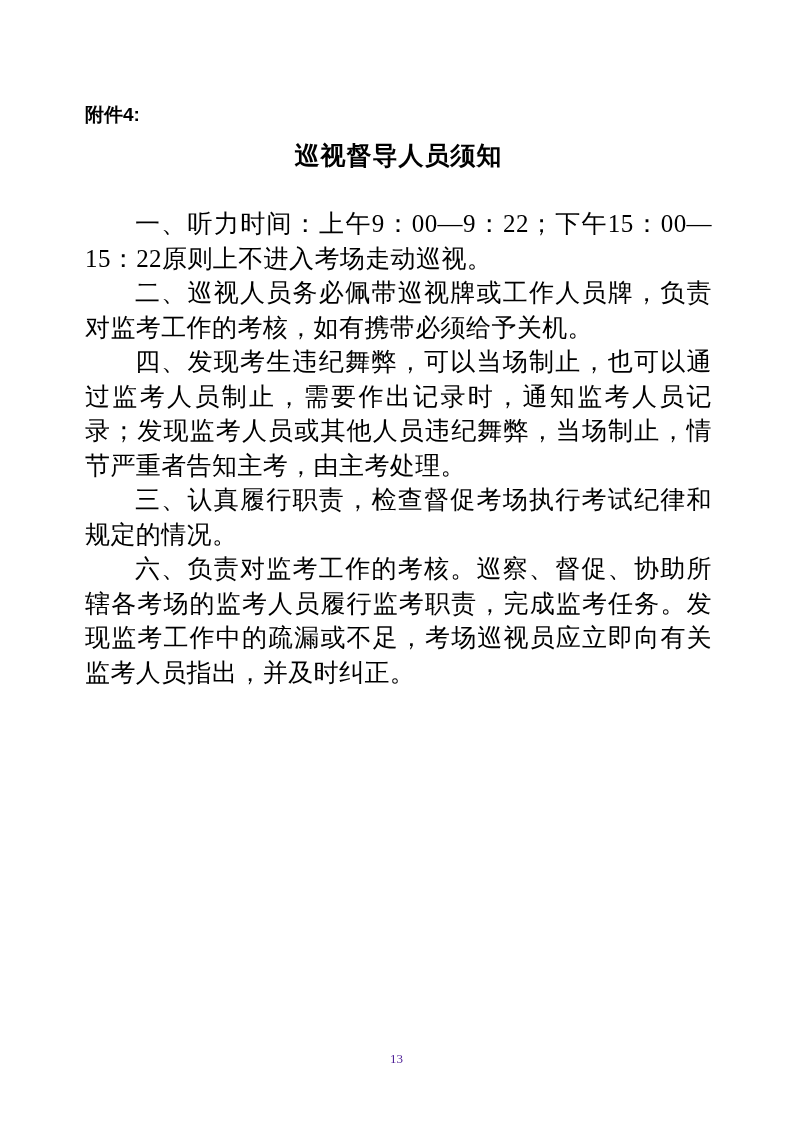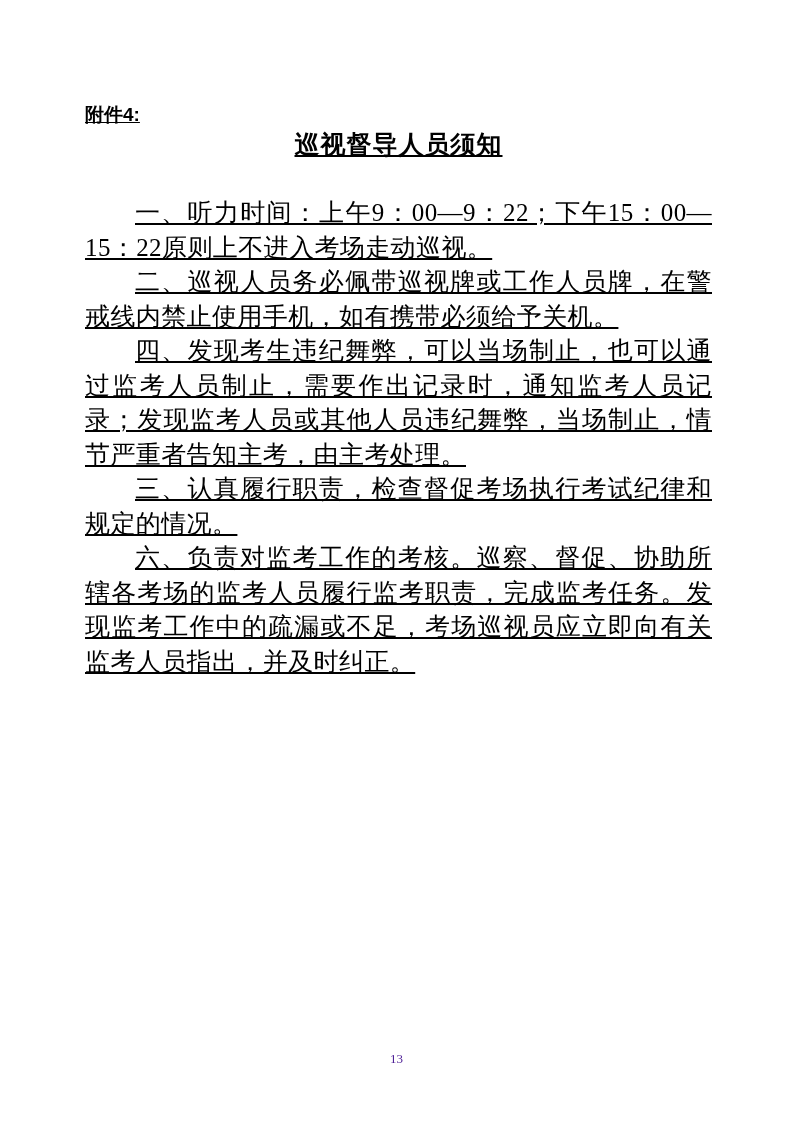--- a/index.html
+++ b/index.html
@@ -12,31 +12,30 @@
     background: #ffffff;
     color: #000000;
     font-family: "Liberation Serif", serif;
     overflow: hidden;
   }
   .content {
     position: absolute;
     top: 102px;
     left: 85px;
     width: 627px;
-    text-decoration: underline;
   }
   .attachment-label {
     font-family: "Liberation Sans", sans-serif;
     font-weight: bold;
     font-size: 19px;
     line-height: 25px;
     color: #000000;
   }
   .doc-title {
-    margin-top: 2px;
+    margin-top: 13px;
     text-align: center;
     font-family: "Liberation Sans", sans-serif;
     font-weight: bold;
     font-size: 25px;
     line-height: 30px;
     letter-spacing: 1px;
     color: #000000;
   }
   .doc-body {
     margin-top: 37px;
@@ -63,20 +62,20 @@
 </style>
 </head>
 <body>
 
 <div class="page">
   <div class="content">
     <div class="attachment-label">附件4:</div>
     <div class="doc-title">巡视督导人员须知</div>
     <div class="doc-body">
       <p>一、听力时间：上午9：00—9：22；下午15：00—15：22原则上不进入考场走动巡视。</p>
-      <p>二、巡视人员务必佩带巡视牌或工作人员牌，在警戒线内禁止使用手机，如有携带必须给予关机。</p>
+      <p>二、巡视人员务必佩带巡视牌或工作人员牌，负责对监考工作的考核，如有携带必须给予关机。</p>
       <p>四、发现考生违纪舞弊，可以当场制止，也可以通过监考人员制止，需要作出记录时，通知监考人员记录；发现监考人员或其他人员违纪舞弊，当场制止，情节严重者告知主考，由主考处理。</p>
       <p>三、认真履行职责，检查督促考场执行考试纪律和规定的情况。</p>
       <p>六、负责对监考工作的考核。巡察、督促、协助所辖各考场的监考人员履行监考职责，完成监考任务。发现监考工作中的疏漏或不足，考场巡视员应立即向有关监考人员指出，并及时纠正。</p>
     </div>
   </div>
   <div class="page-number">13</div>
 </div>
 
 </body></html>

